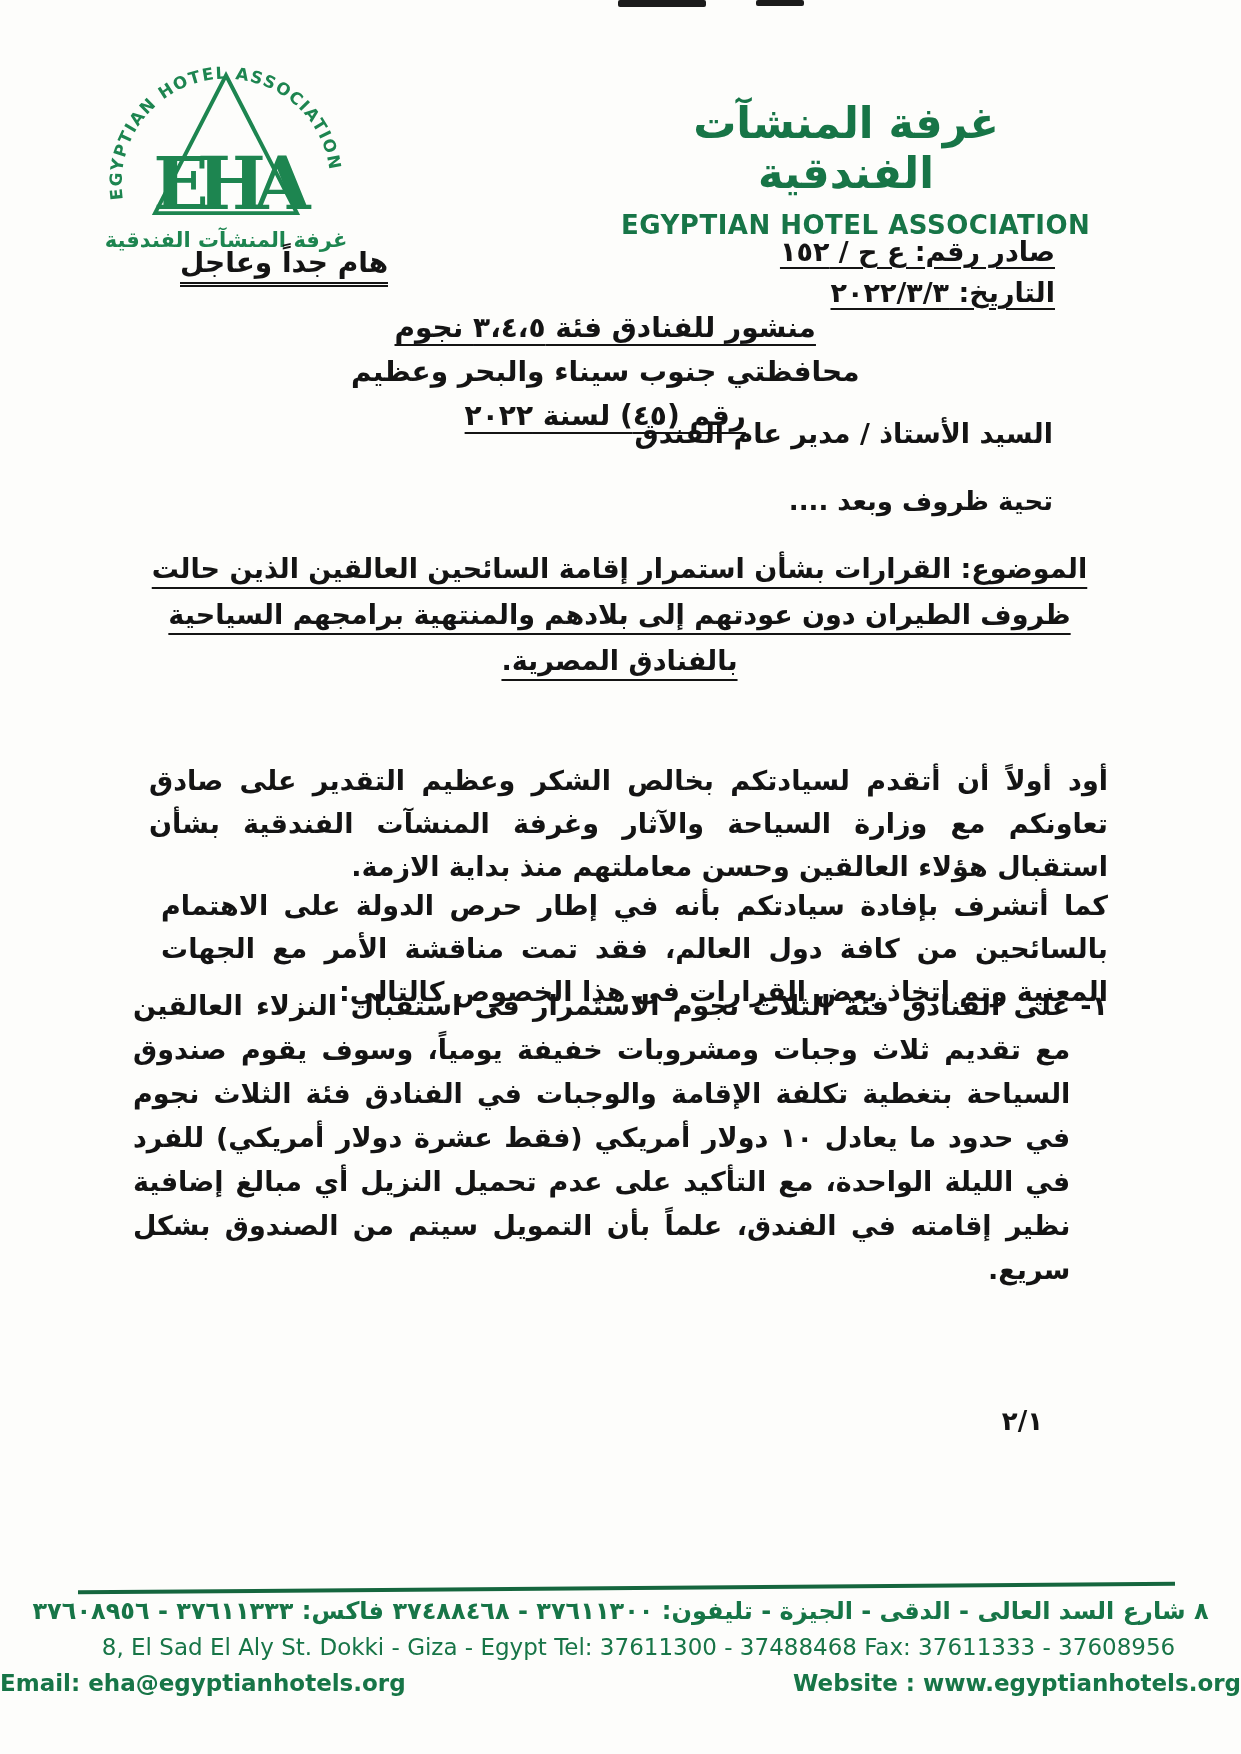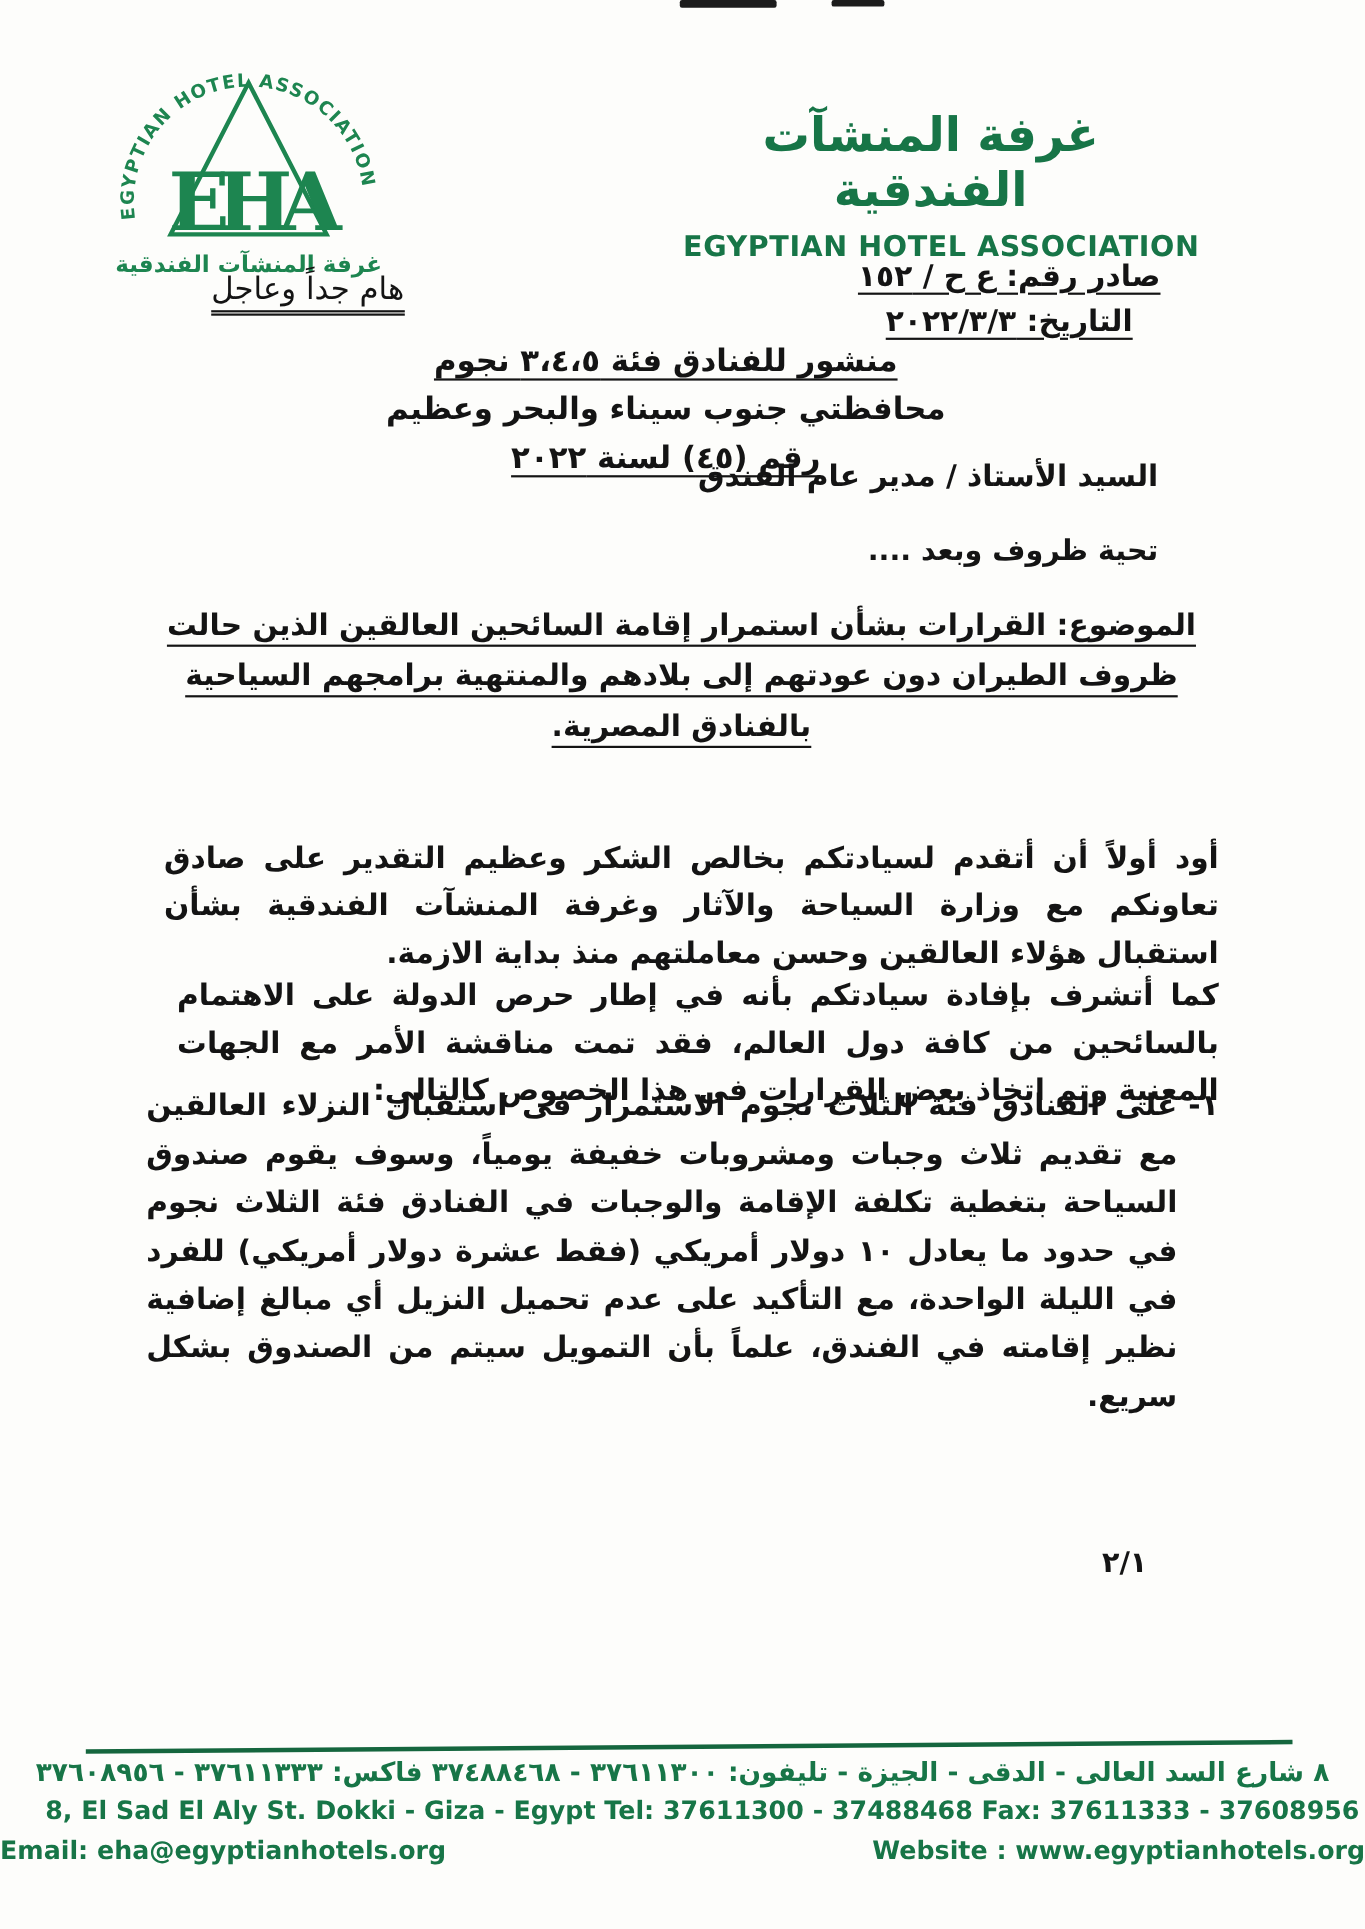--- a/index.html
+++ b/index.html
@@ -17,27 +17,27 @@
   .logo { position:absolute; left:76px; top:20px; width:300px; text-align:center; }
   .logo svg { display:block; margin:0 auto; }
   .logo-caption { font-size:21px; font-weight:bold; color:#1d8550; margin-top:-4px; direction:rtl; }
 
   
   .org-header { position:absolute; top:98px; right:170px; width:450px; text-align:center; color:#177547; }
   .org-title-ar { font-size:43px; font-weight:bold; direction:rtl; }
   .org-title-en { font-size:26px; font-weight:bold; margin-top:12px; letter-spacing:0.5px; white-space:nowrap; }
 
   
-  .meta { position:absolute; top:231px; right:186px; text-align:center; direction:rtl;
+  .meta { position:absolute; top:231px; right:186px; text-align:right; direction:rtl;
           font-weight:bold; font-size:27px; line-height:41px;margin-left:28px; }
   .meta .line { text-decoration:underline; text-underline-offset:6px; text-decoration-thickness:2px; }
 
   
-  .urgent { position:absolute; top:246px; left:180px; font-size:28px; font-weight:normal;
-            direction:rtl; border-bottom:5px double #141414; padding-bottom:3px;margin-left:12px; }
+  .urgent { position:absolute; top:246px; left:180px; font-size:28px; font-weight:bold;
+            direction:rtl; border-bottom:5px double #141414; padding-bottom:3px; }
 
   
   .circular { position:absolute; top:306px; left:50%; transform:translateX(-53%);
               text-align:center; direction:rtl; font-weight:bold; font-size:28px; line-height:44px; white-space:nowrap; }
   .circular .u { text-decoration:underline; text-underline-offset:7px; text-decoration-thickness:2px; }
 
   
   .addressee { position:absolute; top:418px; right:188px; direction:rtl; font-weight:bold; font-size:27px; }
   .greeting  { position:absolute; top:486px; right:188px; direction:rtl; font-weight:bold; font-size:26px; }
 
@@ -57,21 +57,21 @@
   .list-text { flex:1 1 auto; text-align:justify; }
 
   .page-num { position:absolute; top:1406px; right:198px; direction:rtl; font-weight:bold; font-size:26px; }
 
   
   .footer-rule { position:absolute; left:78px; right:66px; top:1586px; height:4px;
                  background:#15663e; transform:rotate(-0.45deg); }
   .footer-ar { position:absolute; top:1597px; left:0; right:0; text-align:center; direction:rtl;
                color:#177547; font-weight:bold; font-size:24px; }
   .footer-en { position:absolute; top:1634px; left:0; right:0; text-align:center;
-               color:#177547; font-weight:bold; font-size:23px;margin-left:36px; }
+               color:#177547; font-weight:normal; font-size:23px;margin-left:36px; }
   .footer-links { position:absolute; top:1670px; left:0; right:0; display:flex;
                   justify-content:space-between; gap:95px; color:#177547; font-weight:bold; font-size:23px; }
 </style>
 </head>
 <body>
 
 <div class="page">
 
   <div class="artifact a1"></div>
   <div class="artifact a2"></div>

